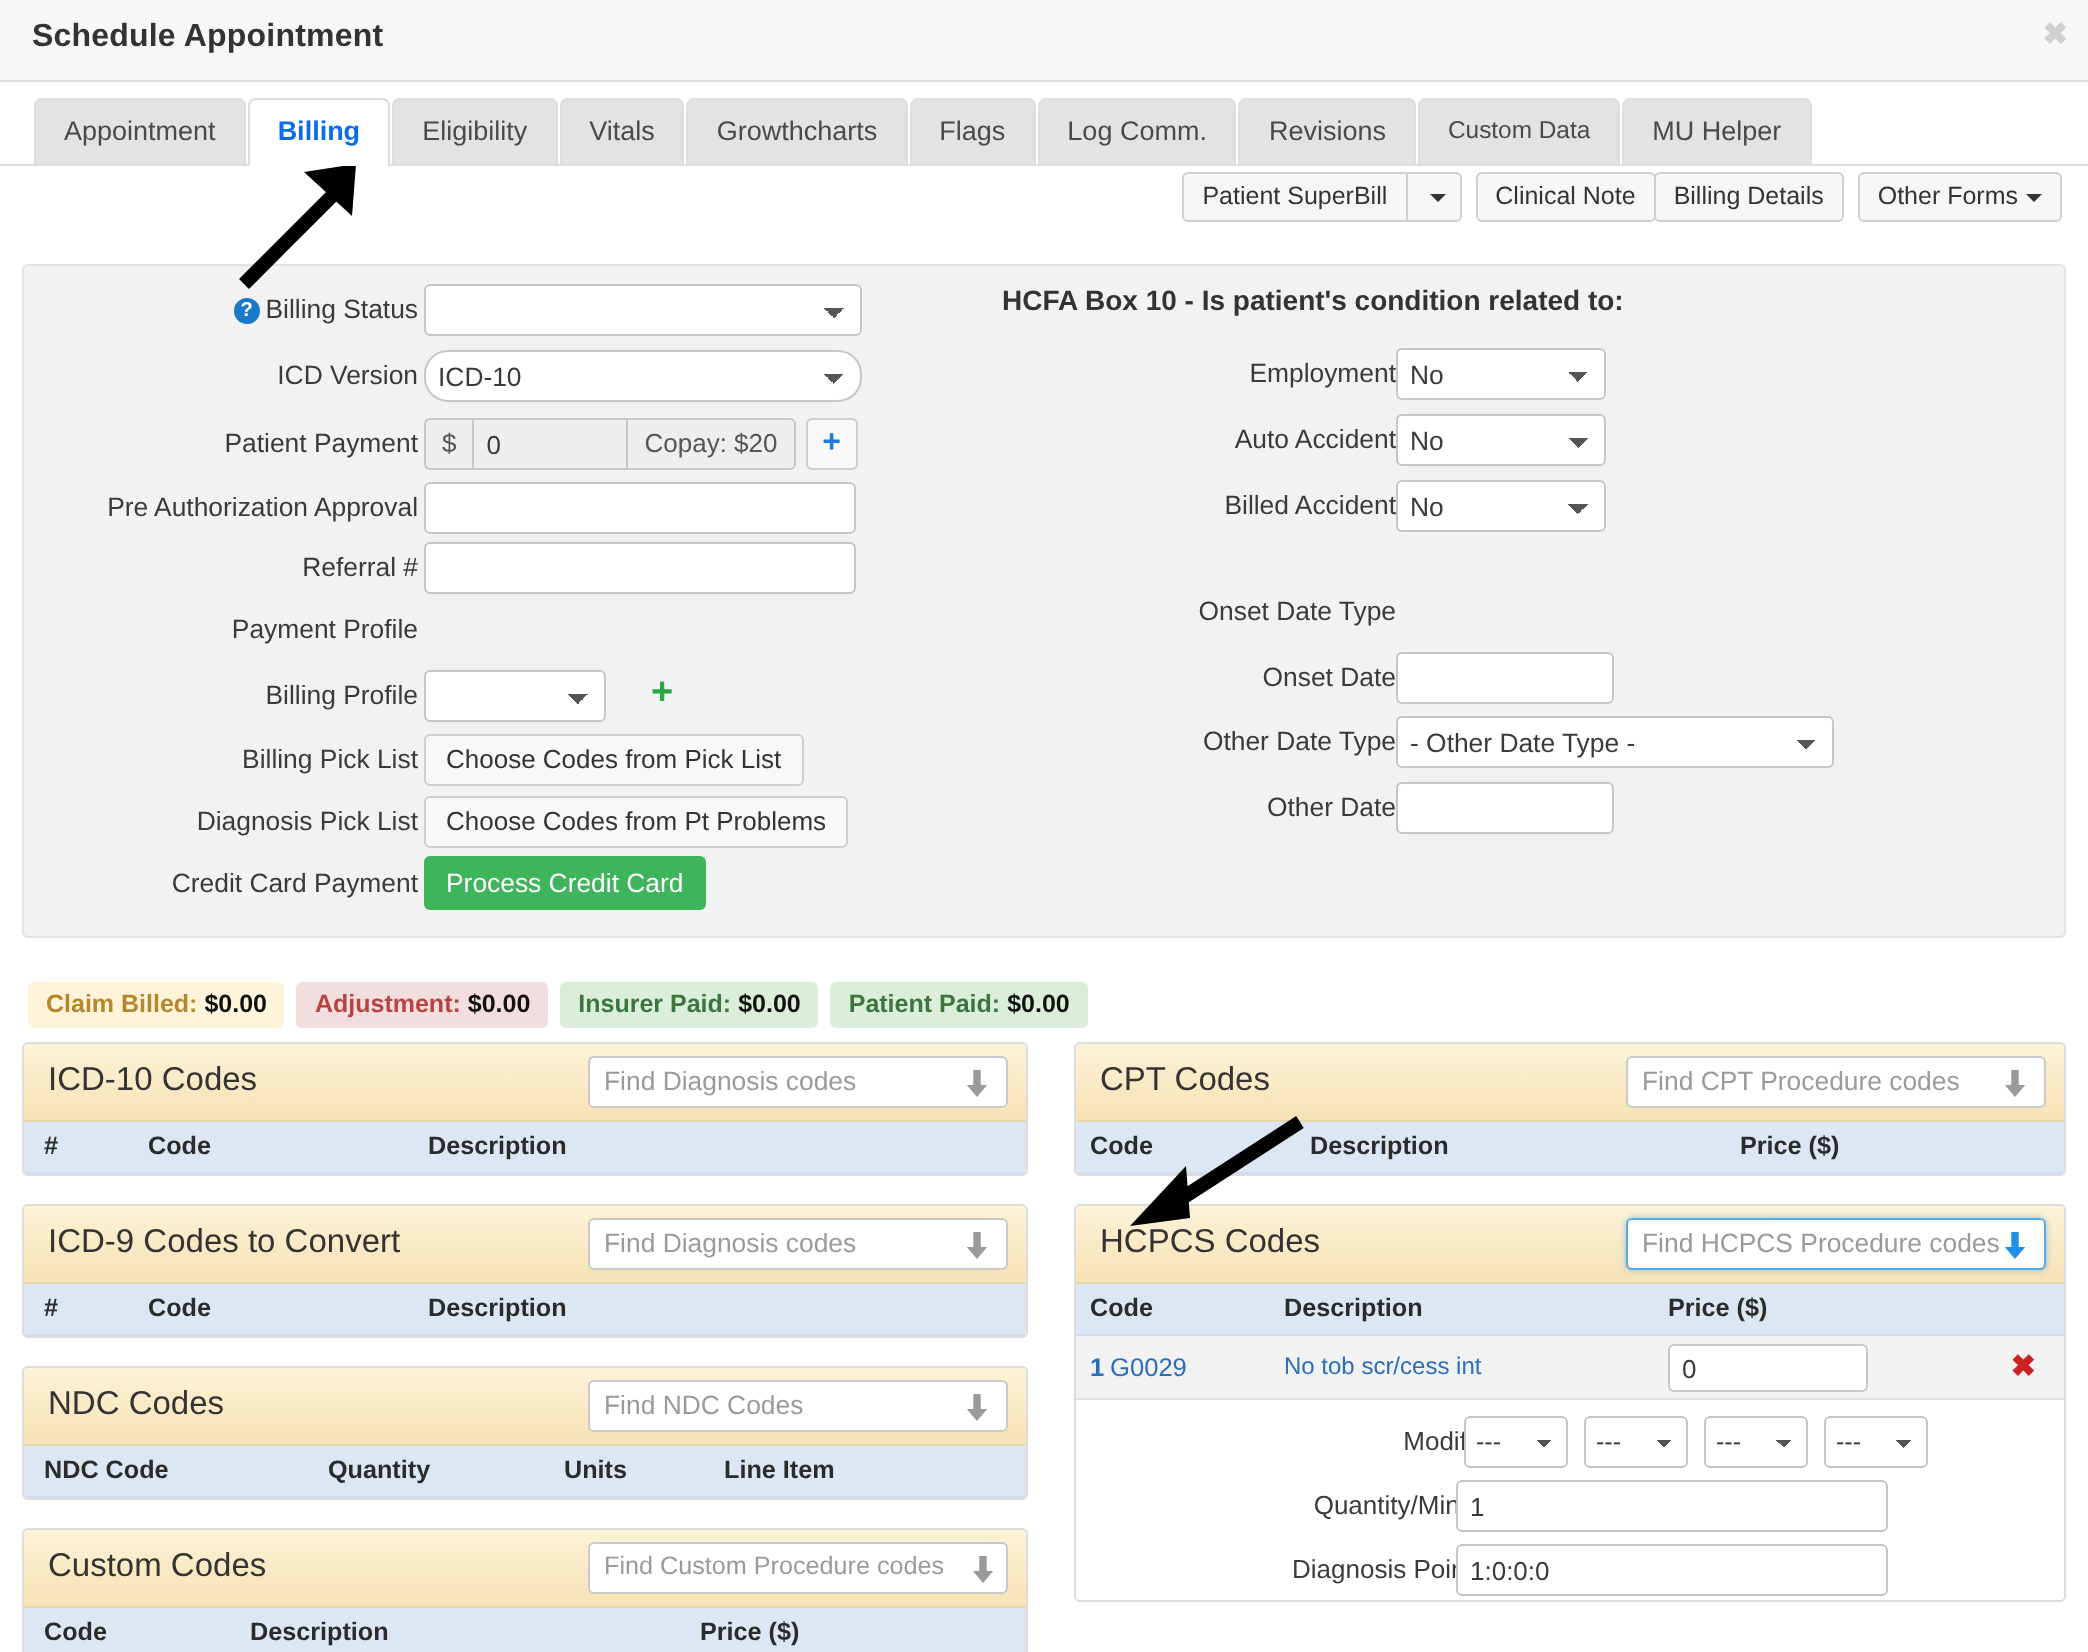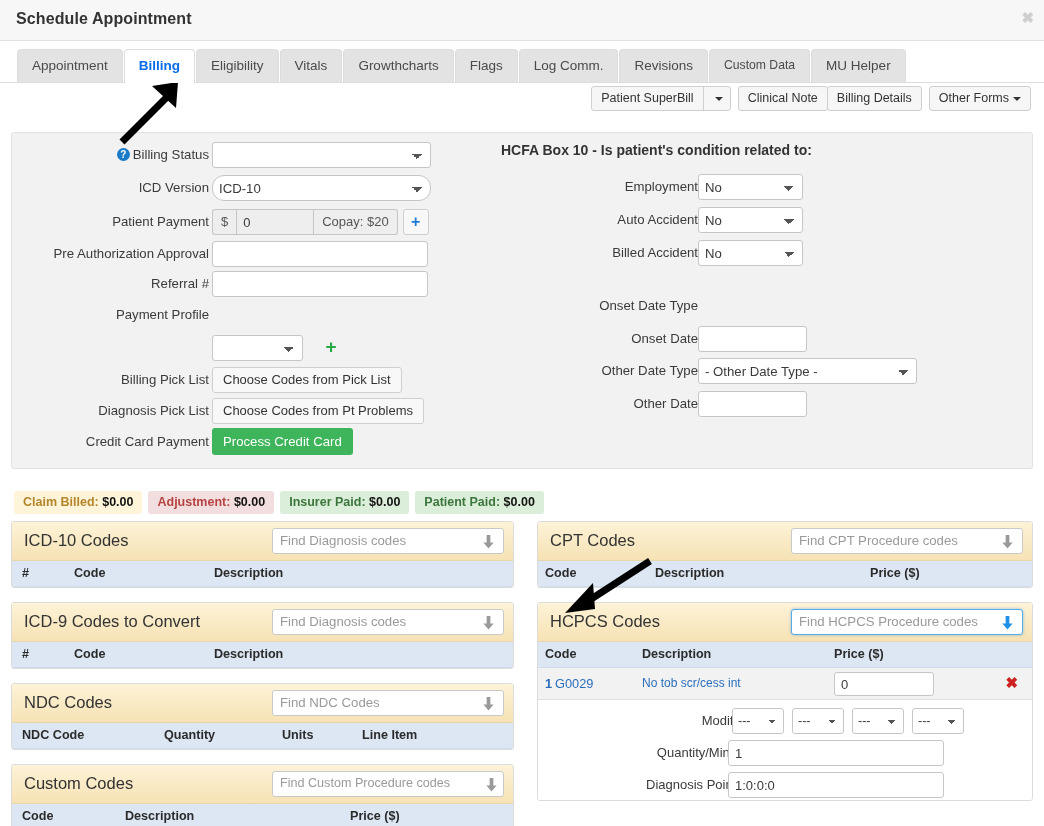--- a/index.html
+++ b/index.html
@@ -273,21 +273,21 @@
   .cp-title {
     position: absolute;
     left: 12px; top: 9px;
     font-size: 16.5px;
     color: #333;
     white-space: nowrap;
   }
   .cp-search {
     position: absolute;
     right: 9px; top: 6px;
-    width: 232px; height: 26px;
+    width: 210px; height: 26px;
     background: #fff;
     border: 1px solid #c9c9c9;
     border-radius: 3px;
     cursor: text;
   }
   .cp-search.focused {
     border-color: #5aaae4;
     box-shadow: 0 0 3px rgba(90,170,228,.7);
   }
   .cp-search .ph {
@@ -440,20 +440,23 @@
 
   <div class="frow" style="left:0;top:138px;width:205px;">
     <div class="flabel" style="right:8px;">Referral #</div>
   </div>
   <input class="ctl" style="position: absolute; left: 200px; top: 138px; width: 216px;" value="">
 
   <div class="frow" style="left:0;top:169px;width:205px;">
     <div class="flabel" style="right:8px;">Payment Profile</div>
   </div>
 
+  <div class="frow" style="left:0;top:202px;width:205px;">
+    <div class="flabel" style="right:8px;">Billing Profile</div>
+  </div>
   <select class="ctl" style="position:absolute;left:200px;top:202px;width:91px;"><option></option></select>
   <span class="plusbtn green" style="position:absolute;left:301px;top:202px;">+</span>
 
   <div class="frow" style="left:0;top:234px;width:205px;">
     <div class="flabel" style="right:8px;">Billing Pick List</div>
   </div>
   <div class="graybtn" style="left:200px;top:234px;">Choose Codes from Pick List</div>
 
   <div class="frow" style="left:0;top:265px;width:205px;">
     <div class="flabel" style="right:8px;">Diagnosis Pick List</div>

